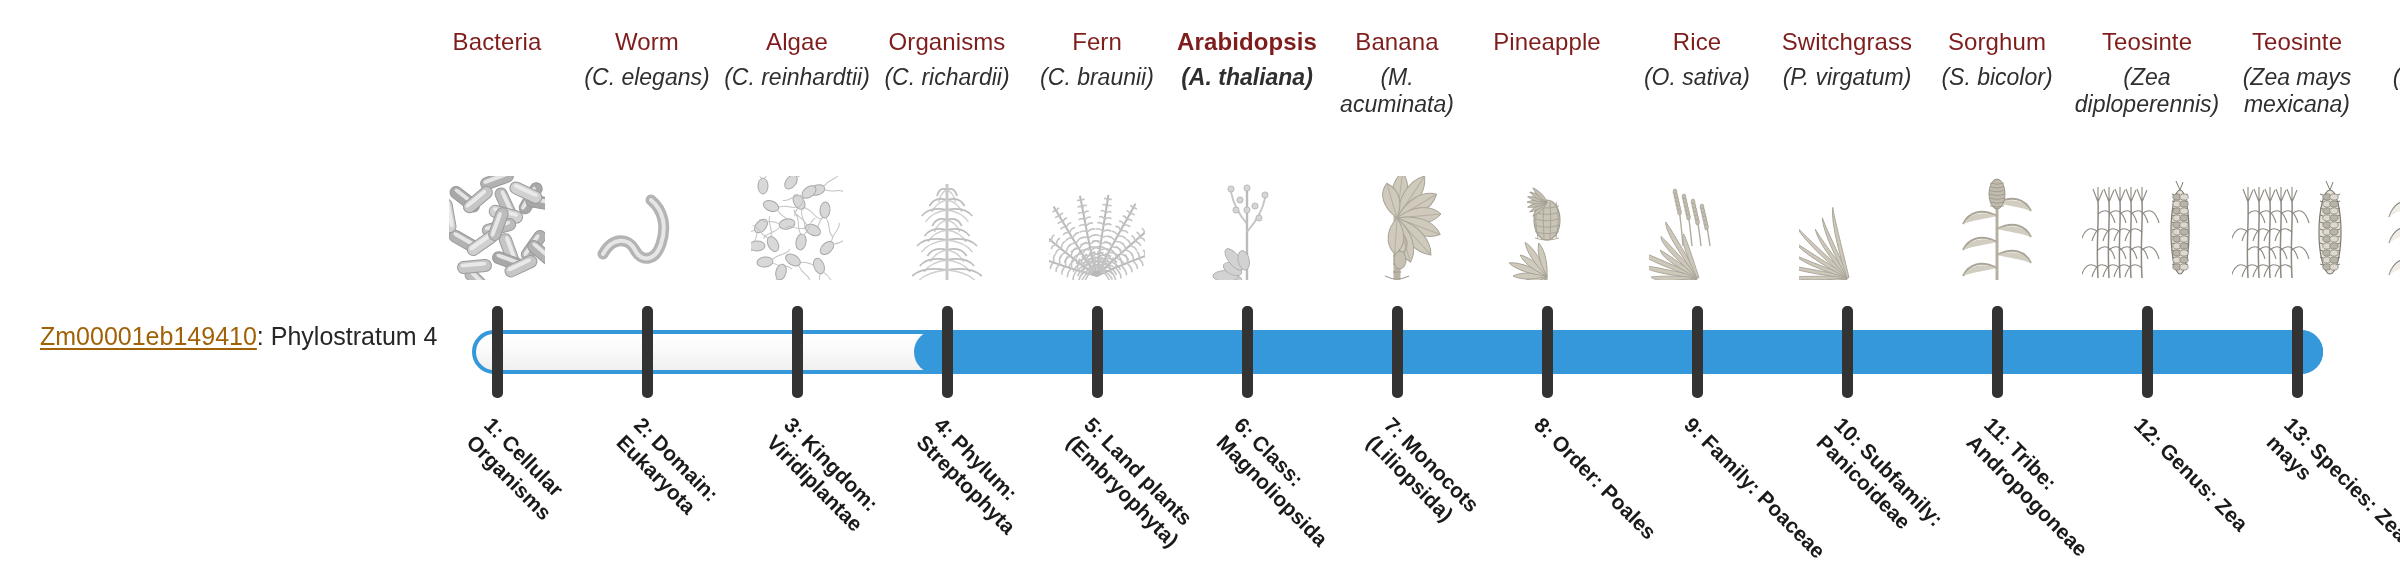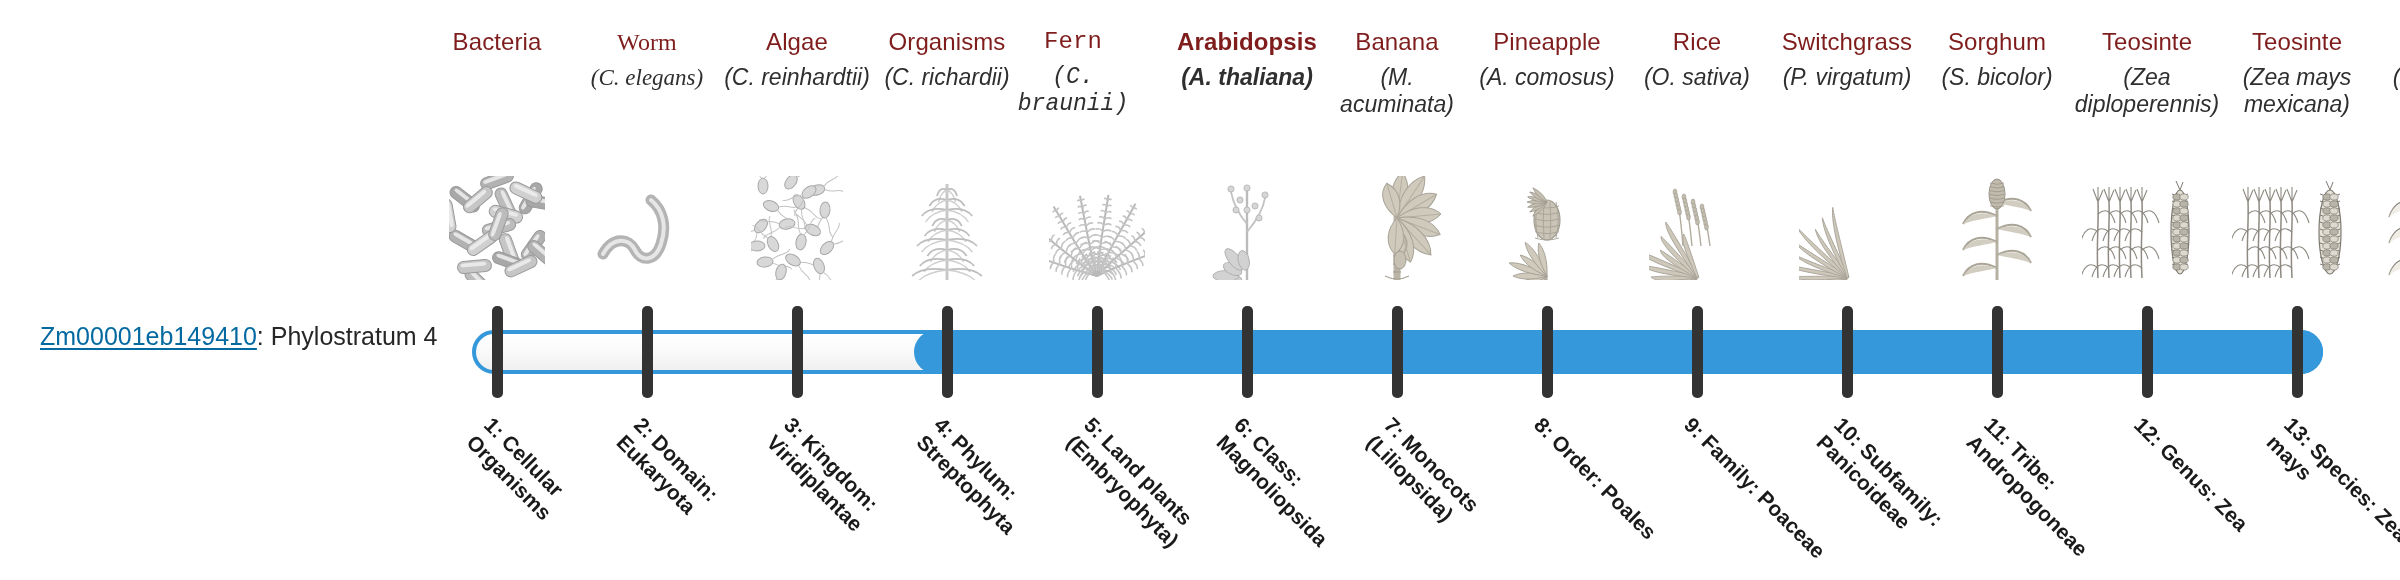--- a/index.html
+++ b/index.html
@@ -10,21 +10,21 @@
     -webkit-font-smoothing:antialiased;
   }
   #stage{position:relative;width:2400px;height:580px;}
 
   
   #gene-label{
     position:absolute;left:40px;top:324px;
     font-size:25px;line-height:1;white-space:nowrap;color:#262626;
   }
   #gene-label .gene-id{
-    color:#0369a1;text-decoration:underline;text-underline-offset:3px;
+    color:#a16207;text-decoration:underline;text-underline-offset:3px;
     cursor:pointer;
   }
 
   
   .col{
     position:absolute;top:28px;width:150px;
     text-align:center;
   }
   .common-name{
     font-size:24px;line-height:28px;color:#7f1d1d;
@@ -175,21 +175,21 @@
           <g transform="translate(8,86) rotate(-5)">
             <rect x="0" y="0" rx="6" ry="6" width="34" height="12" fill="rgb(198,198,198)" stroke="#9a9a9a" stroke-width="1"></rect>
             <rect x="3" y="2" rx="4" ry="4" width="26" height="4" fill="#efefef" opacity=".85"></rect>
           </g>
           <g transform="translate(64,4) rotate(25)">
             <rect x="0" y="0" rx="6" ry="6" width="34" height="12" fill="rgb(208,208,208)" stroke="#9a9a9a" stroke-width="1"></rect>
             <rect x="3" y="2" rx="4" ry="4" width="26" height="4" fill="#efefef" opacity=".85"></rect>
           </g>
         </svg>
       </div>
-      <div class="col" style="left: 572px; font-family: Liberation Serif, serif;">
+      <div class="col" style="left: 572px;">
         <div class="common-name">Worm</div>
         <div class="sci-name">(C. elegans)</div>
       </div>
       <div class="organism" style="left: 572px;">
         <svg width="104" height="88" viewBox="0 0 104 88">
           <path d="M8 62 C 18 44, 34 46, 40 58 C 46 70, 60 70, 66 52 C 72 34, 68 18, 56 8" fill="none" stroke="#b4b4b4" stroke-width="11" stroke-linecap="round"></path>
           <path d="M8 62 C 18 44, 34 46, 40 58 C 46 70, 60 70, 66 52 C 72 34, 68 18, 56 8" fill="none" stroke="#e6e6e6" stroke-width="4" stroke-linecap="round"></path>
         </svg>
       </div>
       <div class="col" style="left: 722px;">
@@ -328,21 +328,21 @@
           <path d="M43 84 q -19.04 -4 -27.200000000000003 6" stroke="#bdbdbd" stroke-width="1.8" fill="none"></path>
           <path d="M43 84 q -16.32 2 -23.12 12" stroke="#cfcfcf" stroke-width="1.4" fill="none"></path>
           <path d="M43 84 q 19.04 -4 27.200000000000003 6" stroke="#bdbdbd" stroke-width="1.8" fill="none"></path>
           <path d="M43 84 q 16.32 2 23.12 12" stroke="#cfcfcf" stroke-width="1.4" fill="none"></path>
           <path d="M43 94 q -24.359999999999996 -4 -34.8 6" stroke="#bdbdbd" stroke-width="1.8" fill="none"></path>
           <path d="M43 94 q -20.88 2 -29.58 12" stroke="#cfcfcf" stroke-width="1.4" fill="none"></path>
           <path d="M43 94 q 24.359999999999996 -4 34.8 6" stroke="#bdbdbd" stroke-width="1.8" fill="none"></path>
           <path d="M43 94 q 20.88 2 29.58 12" stroke="#cfcfcf" stroke-width="1.4" fill="none"></path>
         </svg>
       </div>
-      <div class="col" style="left: 998px; font-family: Liberation Mono, monospace;">
+      <div class="col" style="left: 1022px;">
         <div class="common-name">Fern</div>
         <div class="sci-name">(C. braunii)</div>
       </div>
       <div class="organism" style="left: 1022px;">
         <svg width="96" height="104" viewBox="0 0 96 104">
           <g transform="translate(48,100) rotate(-72)">
             <path d="M0 0 C -2 -30, 0 -58, 0 -82" stroke="#b9b9b9" stroke-width="2" fill="none"></path>
             <path d="M0 -8 q -7.8 -3 -13 -1" stroke="#c4c4c4" stroke-width="1.6" fill="none"></path>
             <path d="M0 -8 q 7.8 -3 13 -1" stroke="#c4c4c4" stroke-width="1.6" fill="none"></path>
             <path d="M0 -14.2 q -7.29 -3 -12.15 -1" stroke="#c4c4c4" stroke-width="1.6" fill="none"></path>
@@ -649,21 +649,20 @@
             <path d="M0 0 C 12.6 -12, 27 -14, 36 -4 C 27 8, 12.6 8, 0 0 Z" fill="#cfcabc" stroke="#a8a397" stroke-width="1"></path>
             <path d="M0 0 L 36 -4" stroke="#b4afa1" stroke-width="1"></path>
           </g>
           <path d="M58 58 C 64 66, 62 74, 56 80" stroke="#b0aa9c" stroke-width="2" fill="none"></path>
           <ellipse cx="55" cy="84" rx="6" ry="9" fill="#c6c1b3" stroke="#a39e91" stroke-width="1"></ellipse>
           <path d="M40 100 q12 6 24 0" stroke="#a9a496" stroke-width="1.2" fill="none"></path>
         </svg>
       </div>
       <div class="col" style="left: 1472px;">
         <div class="common-name">Pineapple</div>
-        <div class="sci-name">(A. comosus)</div>
       </div>
       <div class="organism" style="left: 1472px;">
         <svg width="86" height="104" viewBox="0 0 86 104">
           <g transform="translate(43,100) rotate(-166)">
             <path d="M0 0 C -5 -16.8, -3 -28, 0 -34 C 3 -28, 5 -16.8, 0 0 Z" fill="#cfcabc" stroke="#a6a196" stroke-width=".9"></path>
           </g>
           <g transform="translate(43,100) rotate(-147)">
             <path d="M0 0 C -5 -20.4, -3 -34, 0 -40 C 3 -34, 5 -20.4, 0 0 Z" fill="#cfcabc" stroke="#a6a196" stroke-width=".9"></path>
           </g>
           <g transform="translate(43,100) rotate(-128)">

